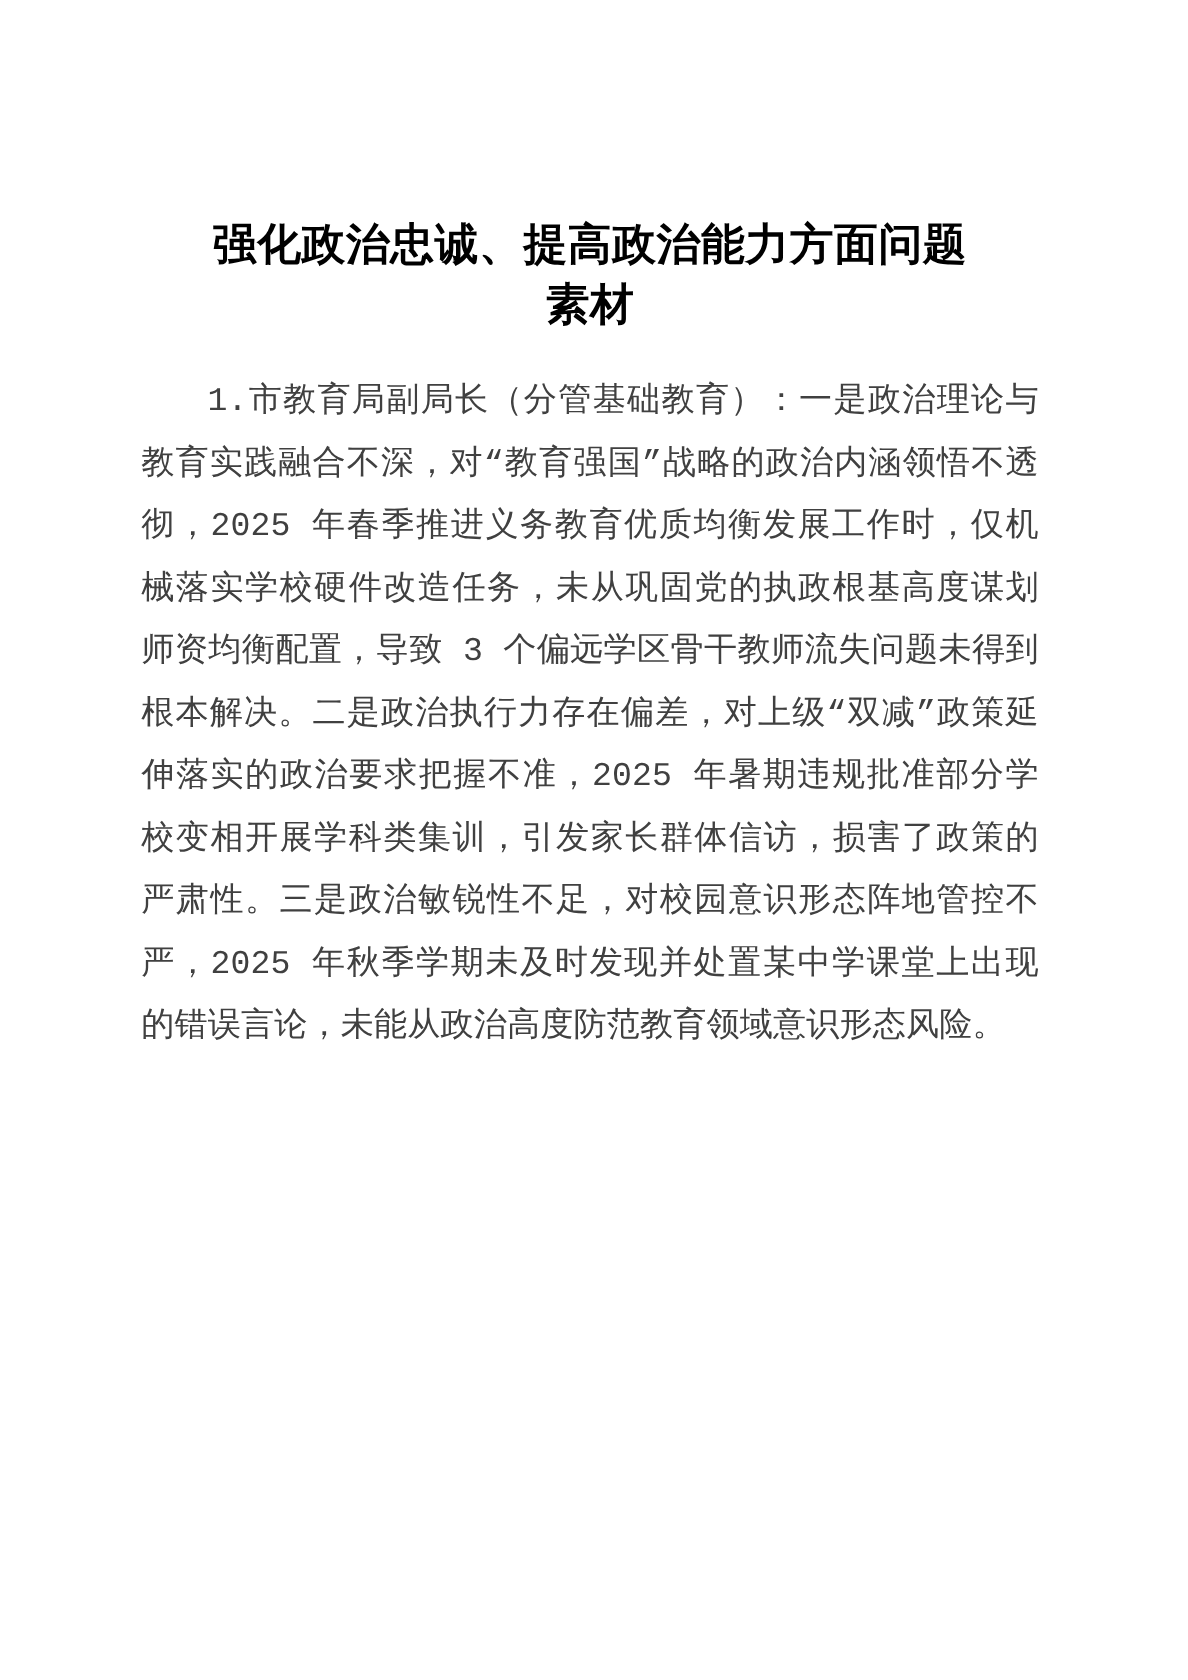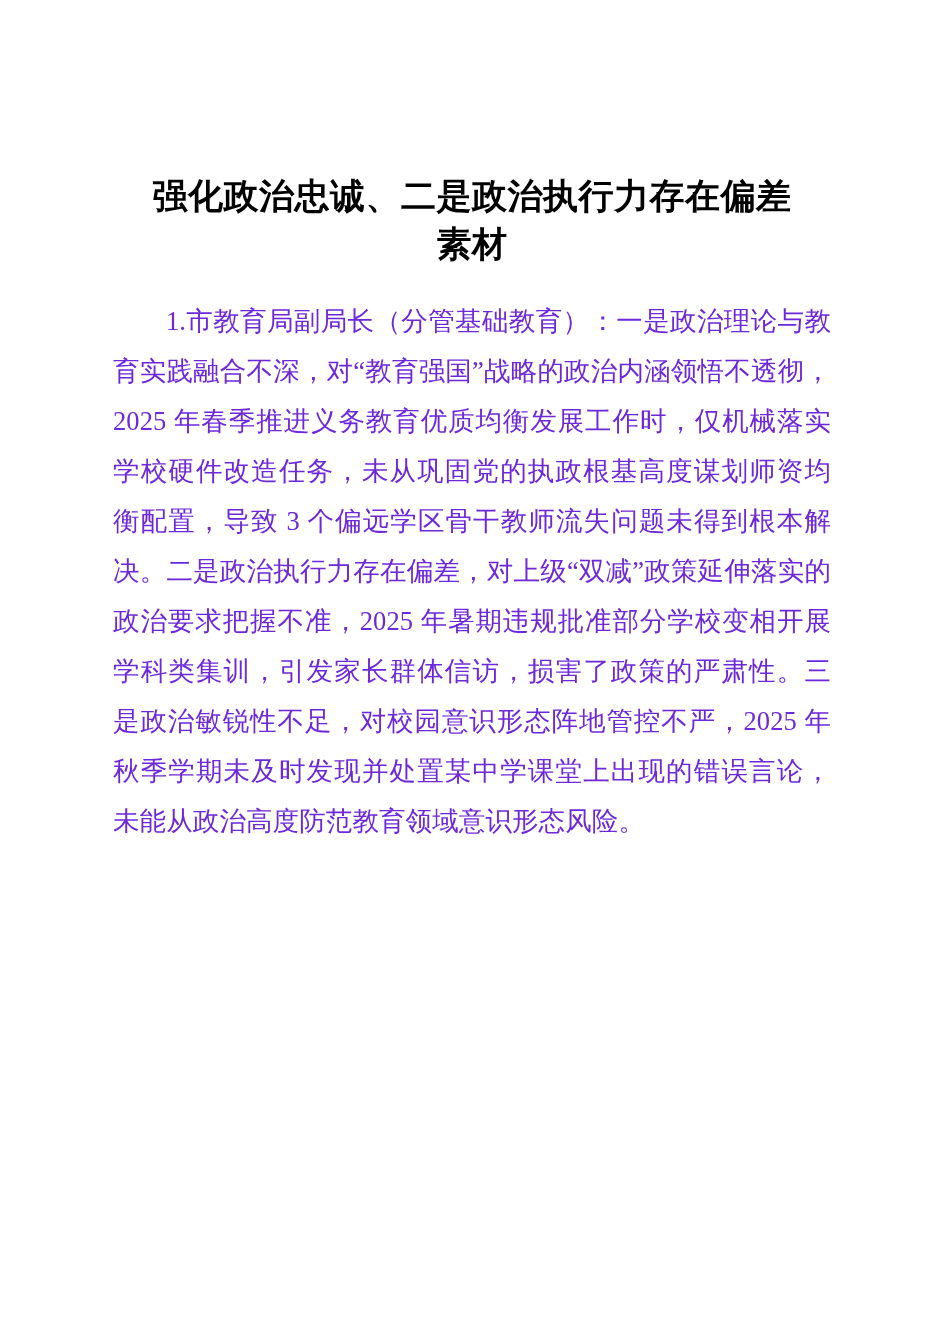--- a/index.html
+++ b/index.html
@@ -27,43 +27,43 @@
     font-size: 35px;
     line-height: 48px;
     text-align: center;
     color: #000000;
     letter-spacing: 0.5px;
     margin: 0;
     padding-top: 172px;
     white-space: pre-line;
   }
   .body-para {
-    font-family: Liberation Serif, serif;
+    font-family: Liberation Mono, monospace;
     font-weight: 400;
     font-size: 26.5px;
     line-height: 50px;
-    color: #6d28d9;
+    color: #404040;
     text-align: justify;
     text-justify: inter-character;
     text-indent: 2em;
     margin: 0;
     letter-spacing: 0.1px;
     word-break: break-all;
     -webkit-hyphens: none;
     hyphens: none;
   }
   .para-gap-1 { margin-top: 28px; }
   .para-gap-2 { margin-top: 28px; }
 </style>
 </head>
 <body>
 
 <div class="page">
   <div class="content">
 
-    <h1 class="doc-title">强化政治忠诚、二是政治执行力存在偏差
+    <h1 class="doc-title">强化政治忠诚、提高政治能力方面问题
 素材</h1>
 
     <p class="body-para para-gap-1">1.市教育局副局长（分管基础教育）：一是政治理论与教育实践融合不深，对“教育强国”战略的政治内涵领悟不透彻，2025 年春季推进义务教育优质均衡发展工作时，仅机械落实学校硬件改造任务，未从巩固党的执政根基高度谋划师资均衡配置，导致 3 个偏远学区骨干教师流失问题未得到根本解决。二是政治执行力存在偏差，对上级“双减”政策延伸落实的政治要求把握不准，2025 年暑期违规批准部分学校变相开展学科类集训，引发家长群体信访，损害了政策的严肃性。三是政治敏锐性不足，对校园意识形态阵地管控不严，2025 年秋季学期未及时发现并处置某中学课堂上出现的错误言论，未能从政治高度防范教育领域意识形态风险。</p>
 
 
   </div>
 </div>
 
 </body></html>

